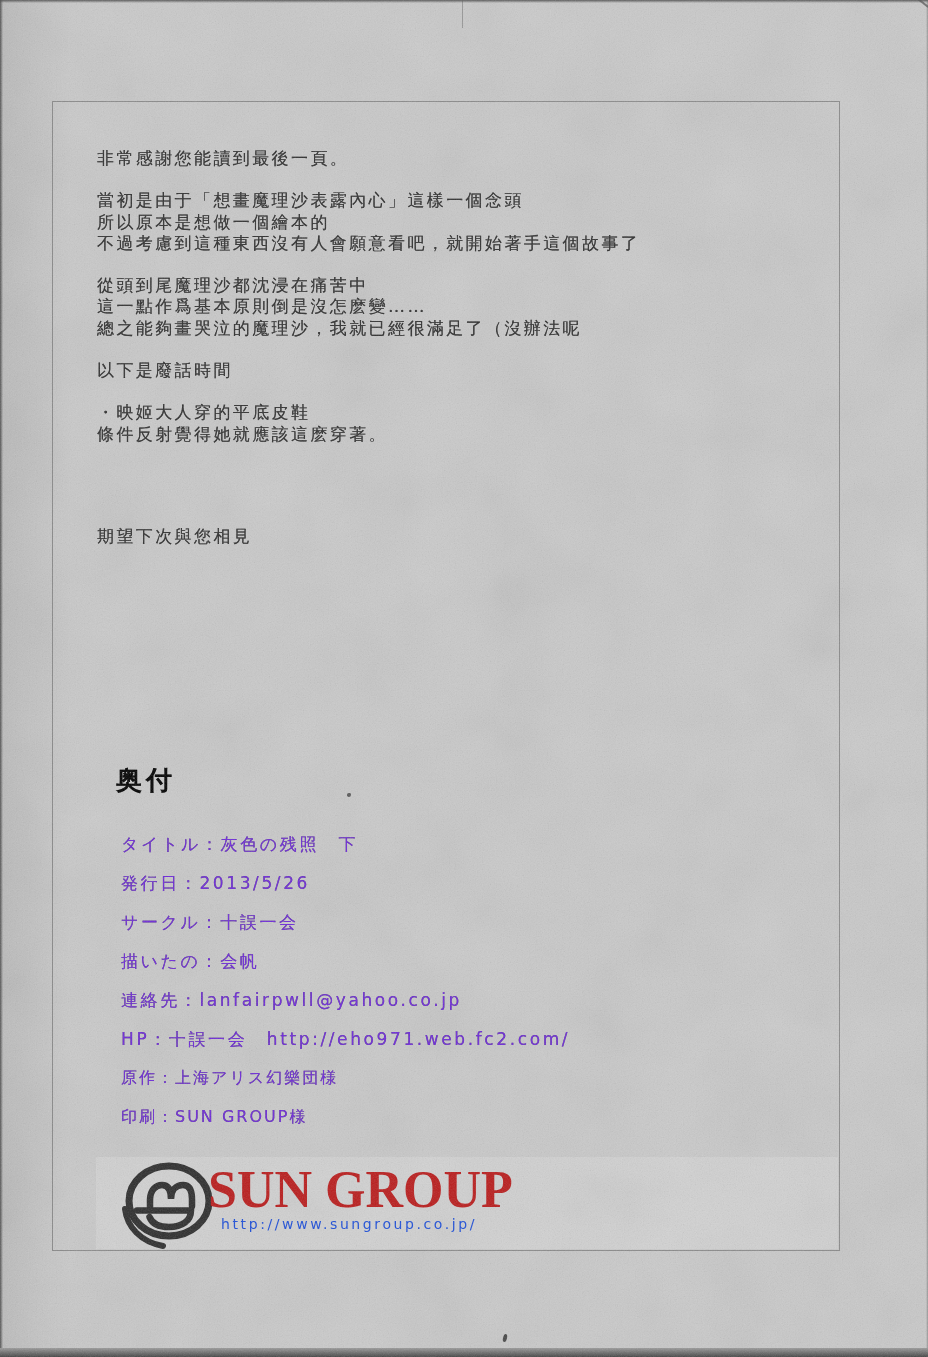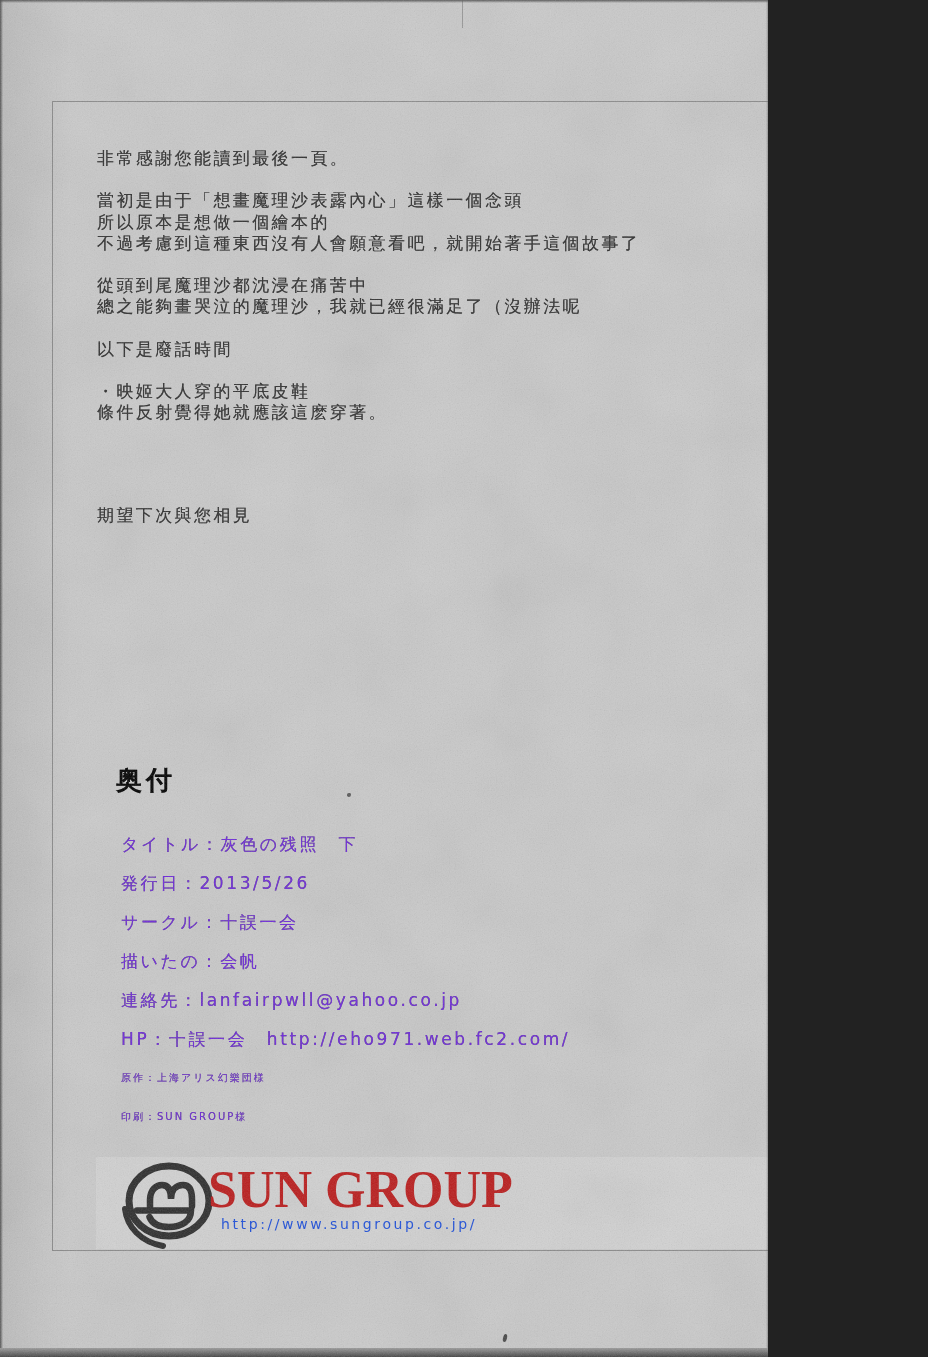--- a/index.html
+++ b/index.html
@@ -1,17 +1,17 @@
 <!DOCTYPE html>
 <html><head>
 <meta charset="utf-8">
 <style>
   html,body { margin:0; padding:0; background:#222; }
   .page {
-    position:relative; width:768px; height:1357px; overflow:hidden;
+    position:relative; width:928px; height:1357px; overflow:hidden;
     background:#c9c9c9;
     font-family:"DejaVu Serif", serif;
   }
   .mottle, .grain { position:absolute; left:0; top:0; pointer-events:none; }
   .frame {
     position:absolute; left:52px; top:101px; width:786px; height:1148px;
     border:1px solid #8a8a8a;
   }
   .logo-plate {
     position:absolute; left:96px; top:1157px; width:742px; height:92px;
@@ -32,21 +32,21 @@
     font-size:26px; font-weight:bold; letter-spacing:4px; color:#000000;
     text-shadow:0 0 0.6px rgba(38,38,38,0.7);
   }
   .colophon {
     position:absolute; left:121px; top:834px;
     font-family:"DejaVu Sans", sans-serif;
     font-size:17px; color:#6d28d9; white-space:nowrap;
     text-shadow:0 0 0.6px rgba(43,43,43,0.65);
   }
   .colophon .entry { line-height:20px; margin-bottom:19px; letter-spacing:2.6px; }
-  .colophon .entry.small { font-size:10px; letter-spacing:2px; }
+  .colophon .entry.small { font-size:16px; letter-spacing:2px; }
   .logo-mark { position:absolute; left:119px; top:1157px; }
   .logo-text {
     position:absolute; left:208px; top:1160px;
     font-family:"Liberation Serif", serif; font-weight:bold;
     font-size:52px; letter-spacing:0px; color:#b91c1c; white-space:nowrap;
   }
   .logo-url {
     position:absolute; left:221px; top:1216px;
     font-family:"DejaVu Sans", sans-serif;
     font-size:14px; letter-spacing:2.6px; color:#1d4ed8; white-space:nowrap;
@@ -90,20 +90,21 @@
     <div class="para">
       <div class="line">非常感謝您能讀到最後一頁。</div>
     </div>
     <div class="para">
       <div class="line">當初是由于「想畫魔理沙表露內心」這樣一個念頭</div>
       <div class="line">所以原本是想做一個繪本的</div>
       <div class="line">不過考慮到這種東西沒有人會願意看吧，就開始著手這個故事了</div>
     </div>
     <div class="para">
       <div class="line">從頭到尾魔理沙都沈浸在痛苦中</div>
+      <div class="line">這一點作爲基本原則倒是沒怎麽變……</div>
       <div class="line">總之能夠畫哭泣的魔理沙，我就已經很滿足了（沒辦法呢</div>
     </div>
     <div class="para">
       <div class="line">以下是廢話時間</div>
     </div>
     <div class="para">
       <div class="line">・映姬大人穿的平底皮鞋</div>
       <div class="line">條件反射覺得她就應該這麽穿著。</div>
     </div>
     <div class="line closing">期望下次與您相見</div>

